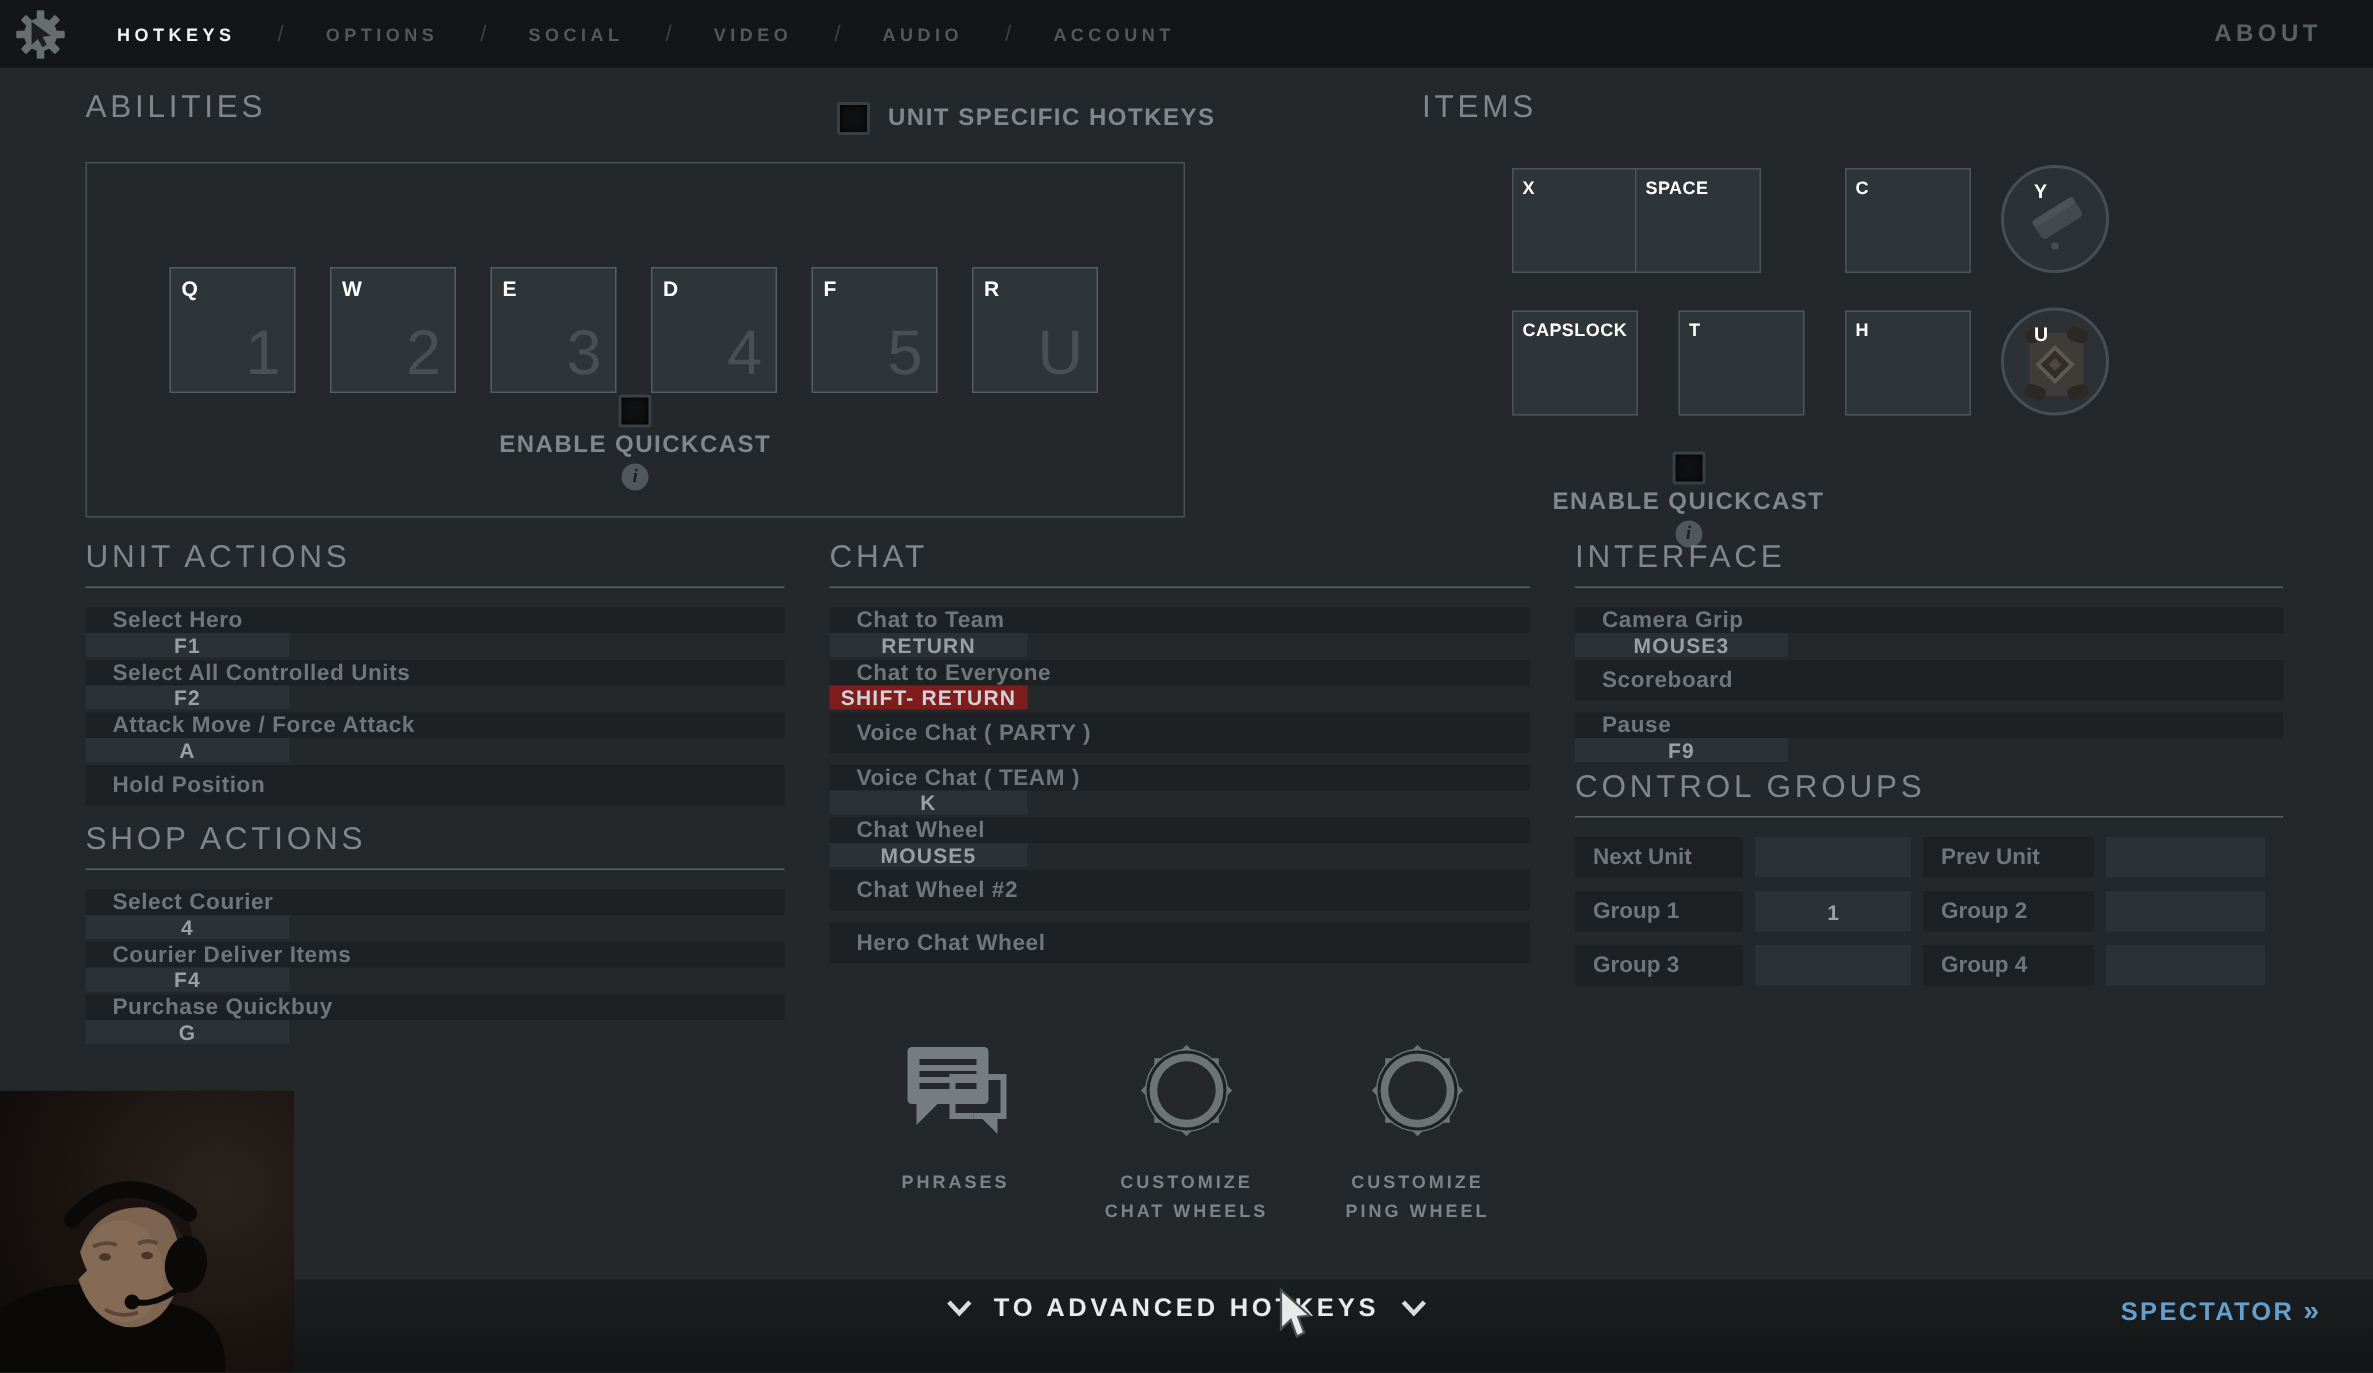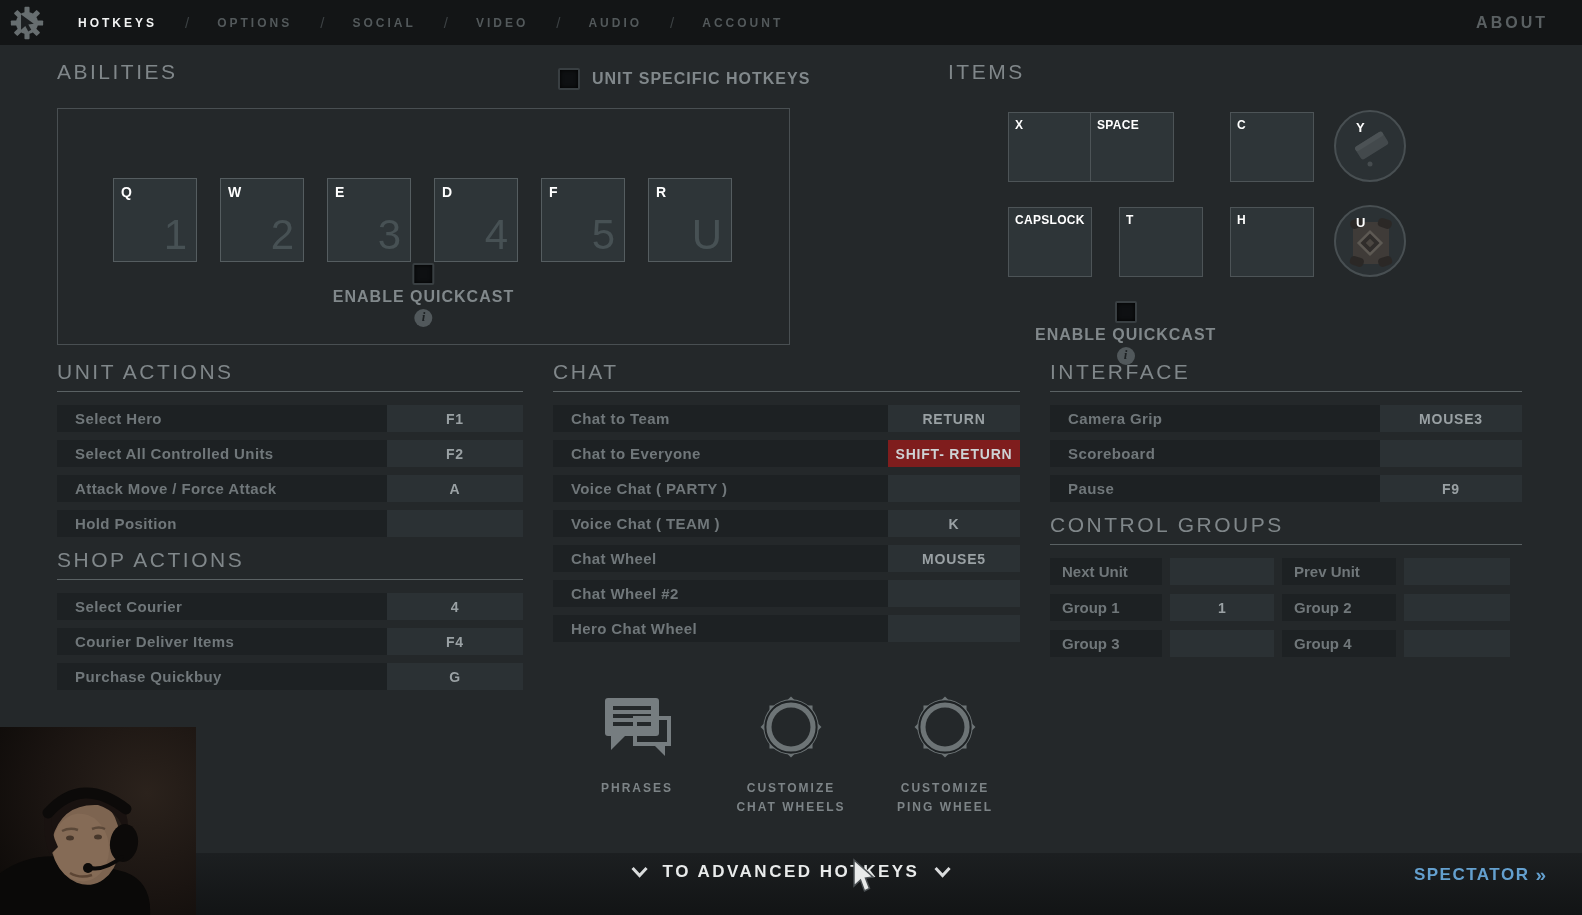--- a/index.html
+++ b/index.html
@@ -45,21 +45,21 @@
   
   .item-slot { position:absolute; width:84px; height:70px; background:#2e3538; border:1px solid #4d5457; cursor:pointer; }
   .item-key { position:absolute; top:5px; left:6px; font-size:12px; font-weight:bold; color:#ffffff; letter-spacing:0.3px; }
   .item-circle { position:absolute; width:72px; height:72px; border-radius:50%; background:#2b3134;
                  border:2px solid #484f52; cursor:pointer; overflow:hidden; }
   .circle-key { position:absolute; top:8px; left:20px; font-size:13px; font-weight:bold; color:#ffffff; z-index:2; }
   .items-quickcast { left:1035px; top:301px; }
 
   
   .section { position:absolute; }
-  .hk-row { display:flex; gap:0; height:27px; margin-bottom:8px; }
+  .hk-row { display:flex; gap:0; height:27px; margin-bottom:8px;flex-direction:column; }
   .hk-label { flex:1; background:#1d2123; color:#70777a; font-weight:bold; font-size:15px;
               letter-spacing:0.4px; display:flex; align-items:center; padding-left:18px; }
   .hk-key { background:#2b3134; color:#9aa1a4; font-weight:bold; font-size:14px; letter-spacing:0.8px;
             display:flex; align-items:center; justify-content:center; cursor:pointer; }
   .hk-key.dark { background:#7f1d1d; color:#ced2d4; }
   .w-unit .hk-key { width:136px; }
   .w-chat .hk-key { width:132px; }
   .w-int  .hk-key { width:142px; }
 
   

